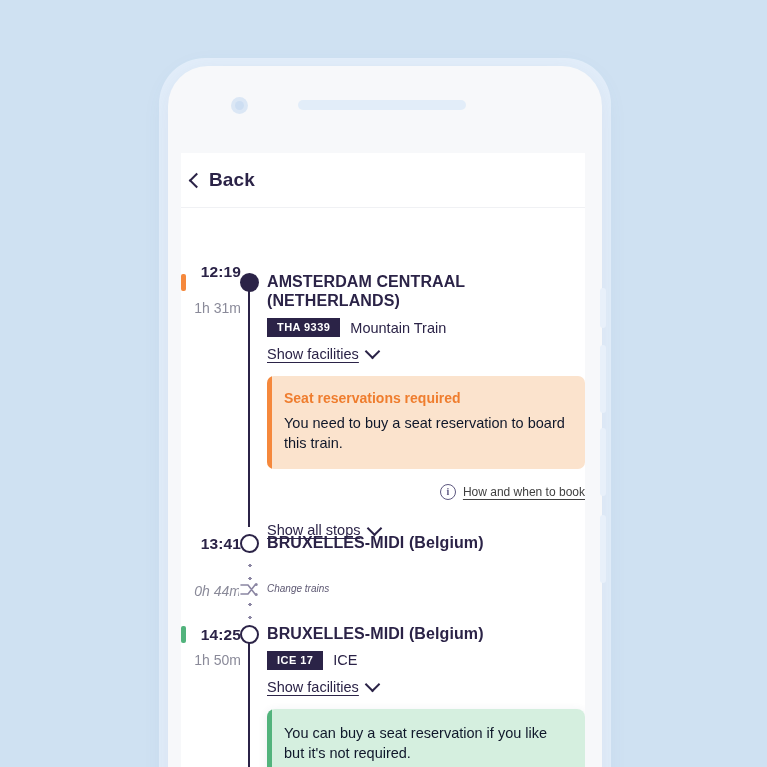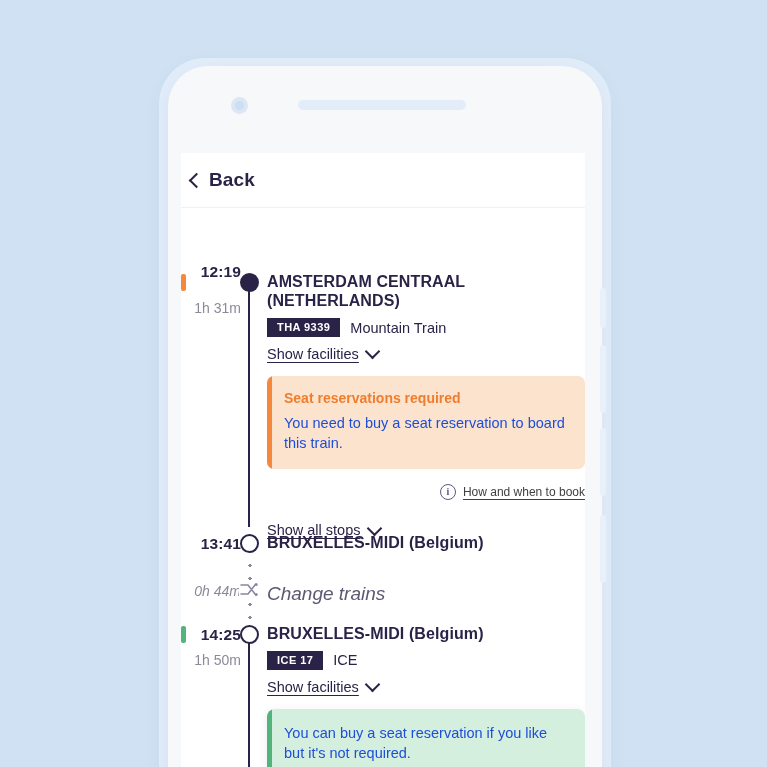--- a/index.html
+++ b/index.html
@@ -99,38 +99,38 @@
     padding:14px 16px 15px 17px;
   }
   .alert::before{content:"";position:absolute;left:0;top:0;bottom:0;width:5px;}
   .alert.warn{background:#fbe3cd;}
   .alert.warn::before{background:#f5883c;}
   .alert.ok{background:#d5efdf;}
   .alert.ok::before{background:#52b37c;}
   .alert .title{font-size:14px;font-weight:700;margin-bottom:7px;}
   .alert.warn .title{color:#ef7d2e;}
   .alert.ok .title{color:#3ea368;}
-  .alert .body{font-size:14.5px;color:#1d4ed8;line-height:1.42;}
+  .alert .body{font-size:14.5px;color:#0f172a;line-height:1.42;}
 
   .card{
     margin-top:14px;border-radius:8px;background:#ffffff;overflow:hidden;
     box-shadow:0 2px 10px rgba(60,70,110,.10);
   }
   .card .alert{margin-top:0;border-radius:0;box-shadow:none;}
 
   .booklink{display:flex;align-items:center;justify-content:flex-end;gap:7px;
     margin-top:15px;cursor:pointer;}
   .booklink .txt{font-size:12px;color:#404040;text-decoration:underline;text-underline-offset:3px;}
   .info-i{width:14px;height:14px;border-radius:50%;border:1.3px solid #5d5880;
     color:#5d5880;font-size:10px;line-height:13px;text-align:center;font-weight:700;
     font-family:"Liberation Serif", serif;}
 
   .changerow{position:relative;height:40px;}
   .changerow .dur{top:10px;font-style:italic;}
-  .changerow .label{position:absolute;left:86px;top:10px;font-size:19px;color:#5d5872;font-style:italic;}
+  .changerow .label{position:absolute;left:86px;top:10px;font-size:10px;color:#5d5872;font-style:italic;}
   .swap-icon{position:absolute;left:58px;top:10px;width:20px;height:18px;background:#ffffff;}
 </style>
 </head>
 <body>
 
 <div class="stage">
 
   <div class="phone-outer"></div>
   <div class="phone-body"></div>
 

